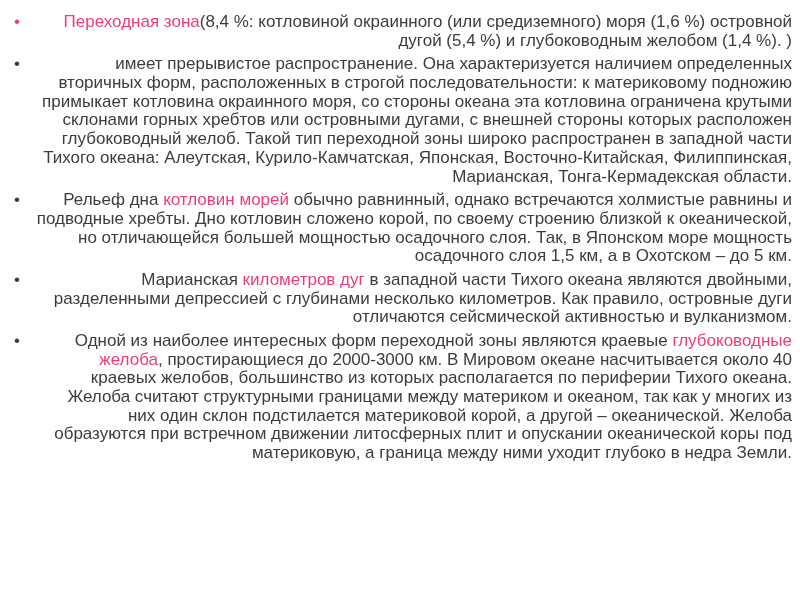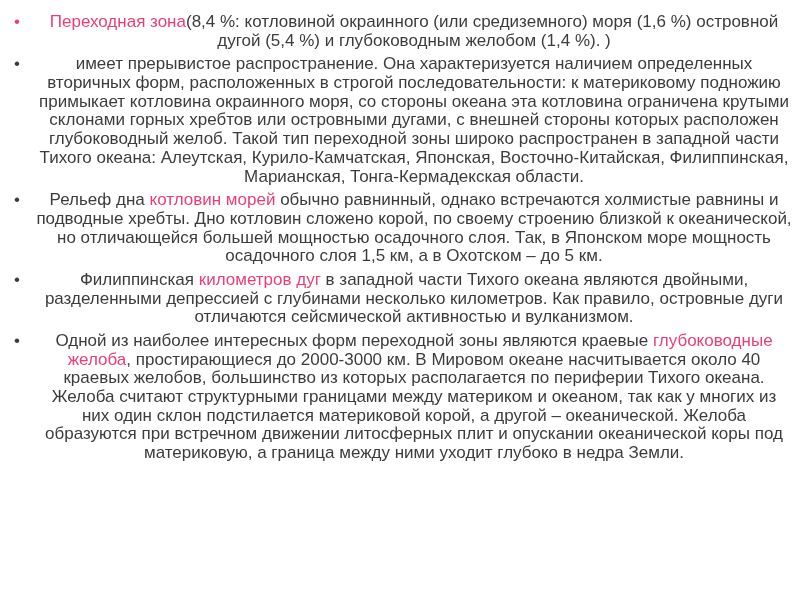--- a/index.html
+++ b/index.html
@@ -33,21 +33,21 @@
     width: 22px;
     text-align: left;
     user-select: none;
   }
   .bullet-marker.accent-marker {
     color: var(--accent-color, #ec3e74);
   }
   .bullet-text {
     flex: 1 1 auto;
     min-width: 0;
-    text-align: center;
+    text-align: right;
   }
   .accent {
     color: var(--accent-color, #ec3e74);
   }
 </style>
 </head>
 <body>
 
 <div class="slide">
   <div id="bullet-list">
@@ -58,20 +58,20 @@
       <div class="bullet-row">
         <span class="bullet-marker">•</span>
         <div class="bullet-text"><span class="">имеет прерывистое распространение. Она характеризуется наличием определенных вторичных форм, расположенных в строгой последовательности: к материковому подножию примыкает котловина окраинного моря, со стороны океана эта котловина ограничена крутыми склонами горных хребтов или островными дугами, с внешней стороны которых расположен глубоководный желоб. Такой тип переходной зоны широко распространен в западной части Тихого океана: Алеутская, Курило-Камчатская, Японская, Восточно-Китайская, Филиппинская, Марианская, Тонга-Кермадекская области.</span></div>
       </div>
       <div class="bullet-row">
         <span class="bullet-marker">•</span>
         <div class="bullet-text"><span class="">Рельеф дна </span><span class="accent">котловин морей</span><span class=""> обычно равнинный, однако встречаются холмистые равнины и подводные хребты. Дно котловин сложено корой, по своему строению близкой к океанической, но отличающейся большей мощностью осадочного слоя. Так, в Японском море мощность осадочного слоя 1,5 км, а в Охотском – до 5 км.</span></div>
       </div>
       <div class="bullet-row">
         <span class="bullet-marker">•</span>
-        <div class="bullet-text"><span class="">Филиппинская </span><span class="accent">километров дуг</span><span class=""> в западной части Тихого океана являются двойными, разделенными депрессией с глубинами несколько километров. Как правило, островные дуги отличаются сейсмической активностью и вулканизмом.</span></div>
+        <div class="bullet-text"><span class="">Марианская </span><span class="accent">километров дуг</span><span class=""> в западной части Тихого океана являются двойными, разделенными депрессией с глубинами несколько километров. Как правило, островные дуги отличаются сейсмической активностью и вулканизмом.</span></div>
       </div>
       <div class="bullet-row">
         <span class="bullet-marker">•</span>
         <div class="bullet-text"><span class="">Одной из наиболее интересных форм переходной зоны являются краевые </span><span class="accent">глубоководные желоба</span><span class="">, простирающиеся до 2000-3000 км. В Мировом океане насчитывается около 40 краевых желобов, большинство из которых располагается по периферии Тихого океана. Желоба считают структурными границами между материком и океаном, так как у многих из них один склон подстилается материковой корой, а другой – океанической. Желоба образуются при встречном движении литосферных плит и опускании океанической коры под материковую, а граница между ними уходит глубоко в недра Земли.</span></div>
       </div>
     </div>
 </div>
 
 </body></html>

